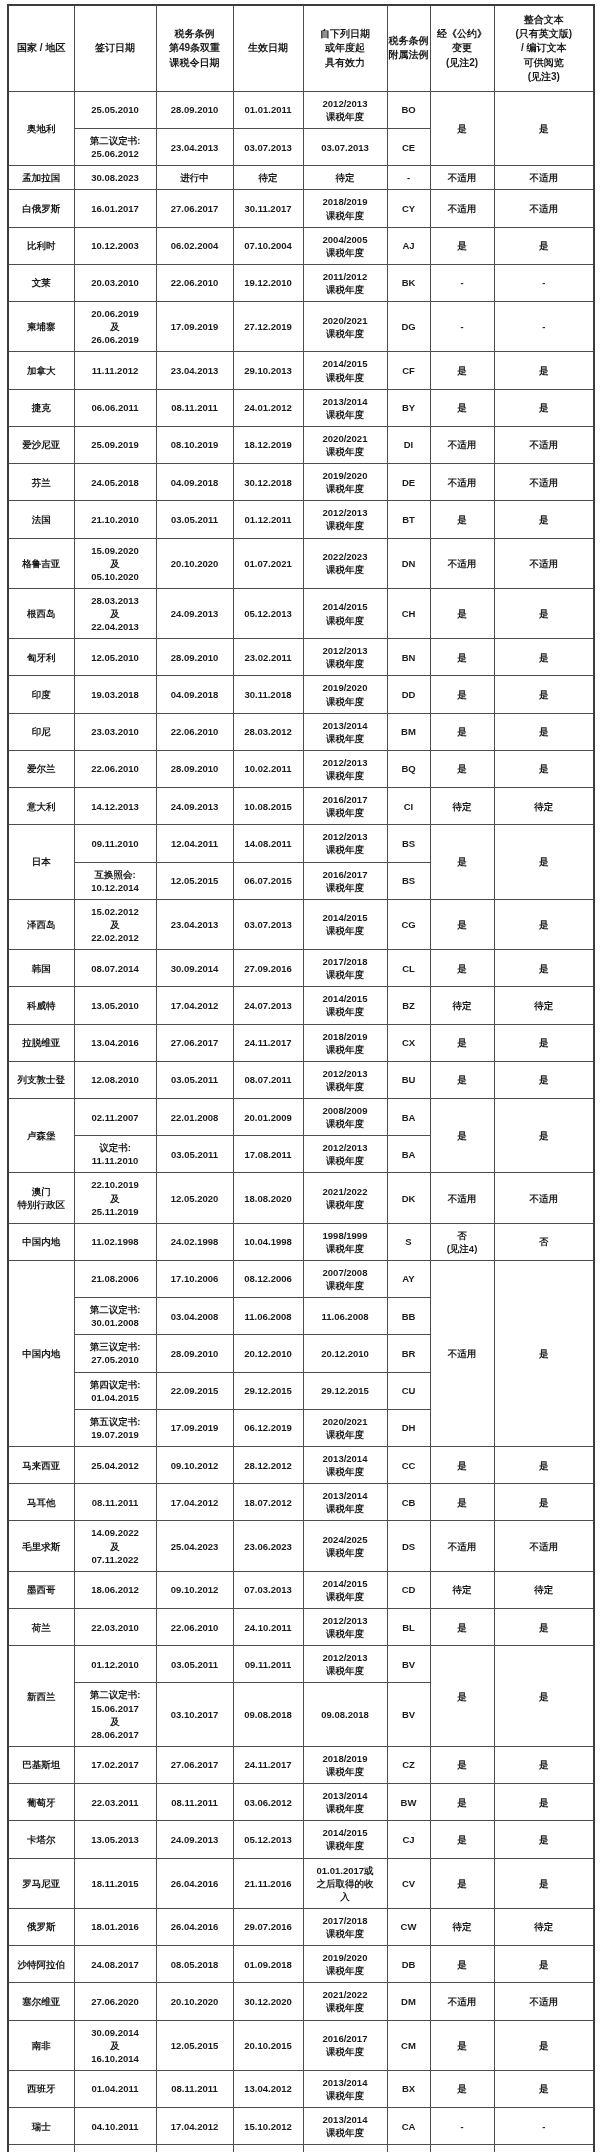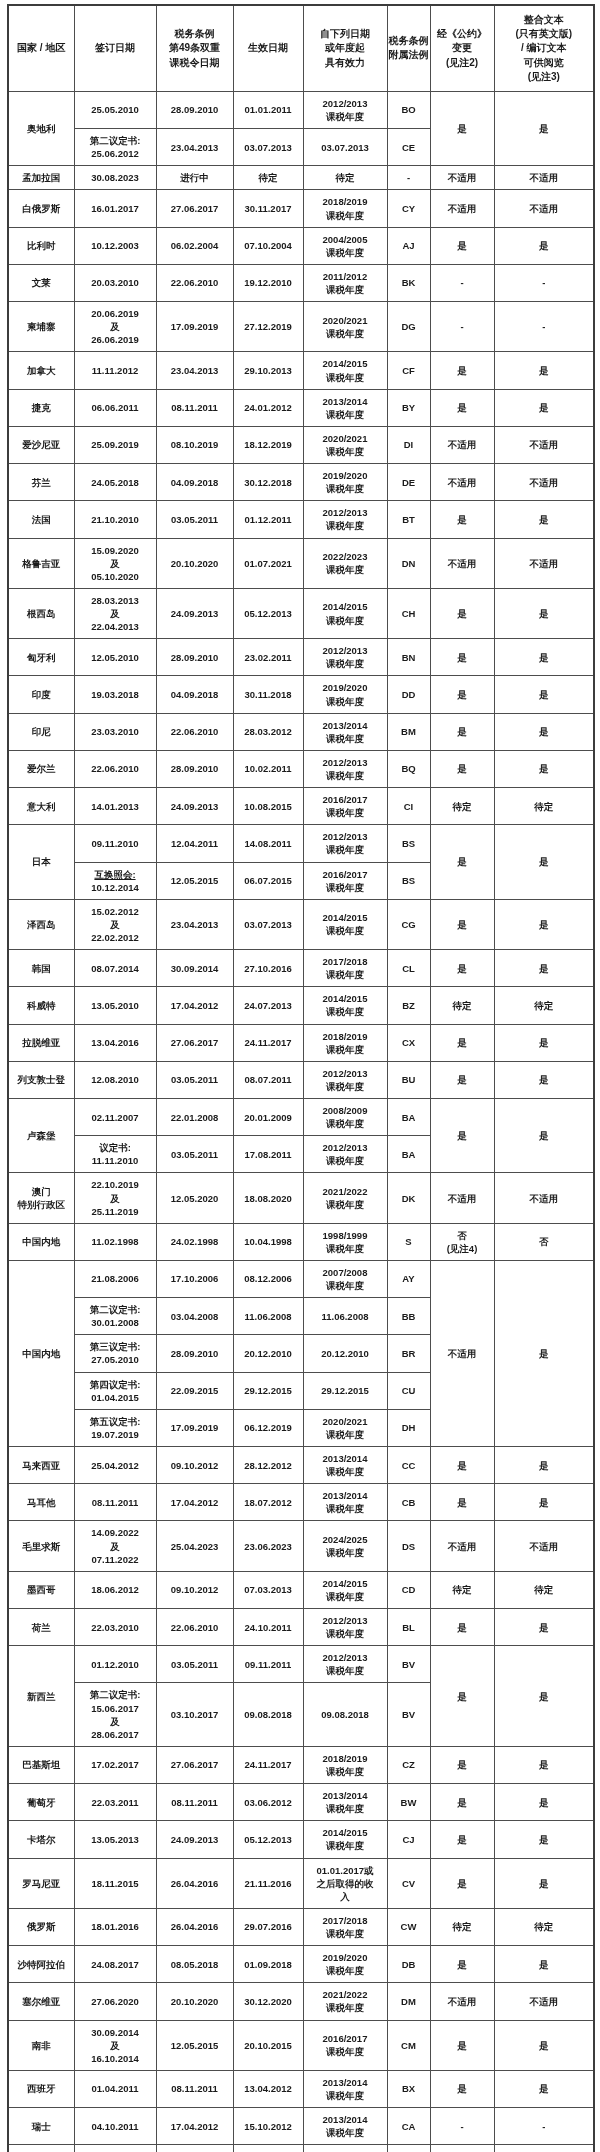--- a/index.html
+++ b/index.html
@@ -34,21 +34,20 @@
     padding: 7px 1px;
     background: #ffffff;
   }
   table.dta td {
     font-size: 9.5px;
     line-height: 1.38;
     padding: 5px 1px;
     background: #ffffff;
   }
   .link-label {
-    text-decoration: underline;
   }
 </style>
 </head>
 <body>
 
 <div class="page">
   <table class="dta">
     <colgroup>
       <col style="width:66px">
       <col style="width:82px">
@@ -278,21 +277,21 @@
           <td>28.09.2010</td>
           <td>10.02.2011</td>
           <td>2012/2013
 课税年度</td>
           <td>BQ</td>
           <td rowspan="1">是</td>
           <td rowspan="1">是</td>
         </tr>
         <tr>
           <td rowspan="1">意大利</td>
-          <td>14.01.2013</td>
+          <td>14.12.2013</td>
           <td>24.09.2013</td>
           <td>10.08.2015</td>
           <td>2016/2017
 课税年度</td>
           <td>CI</td>
           <td rowspan="1">待定</td>
           <td rowspan="1">待定</td>
         </tr>
         <tr>
           <td rowspan="2">日本</td>
@@ -324,21 +323,21 @@
           <td>2014/2015
 课税年度</td>
           <td>CG</td>
           <td rowspan="1">是</td>
           <td rowspan="1">是</td>
         </tr>
         <tr>
           <td rowspan="1">韩国</td>
           <td>08.07.2014</td>
           <td>30.09.2014</td>
-          <td>27.10.2016</td>
+          <td>27.09.2016</td>
           <td>2017/2018
 课税年度</td>
           <td>CL</td>
           <td rowspan="1">是</td>
           <td rowspan="1">是</td>
         </tr>
         <tr>
           <td rowspan="1">科威特</td>
           <td>13.05.2010</td>
           <td>17.04.2012</td>

